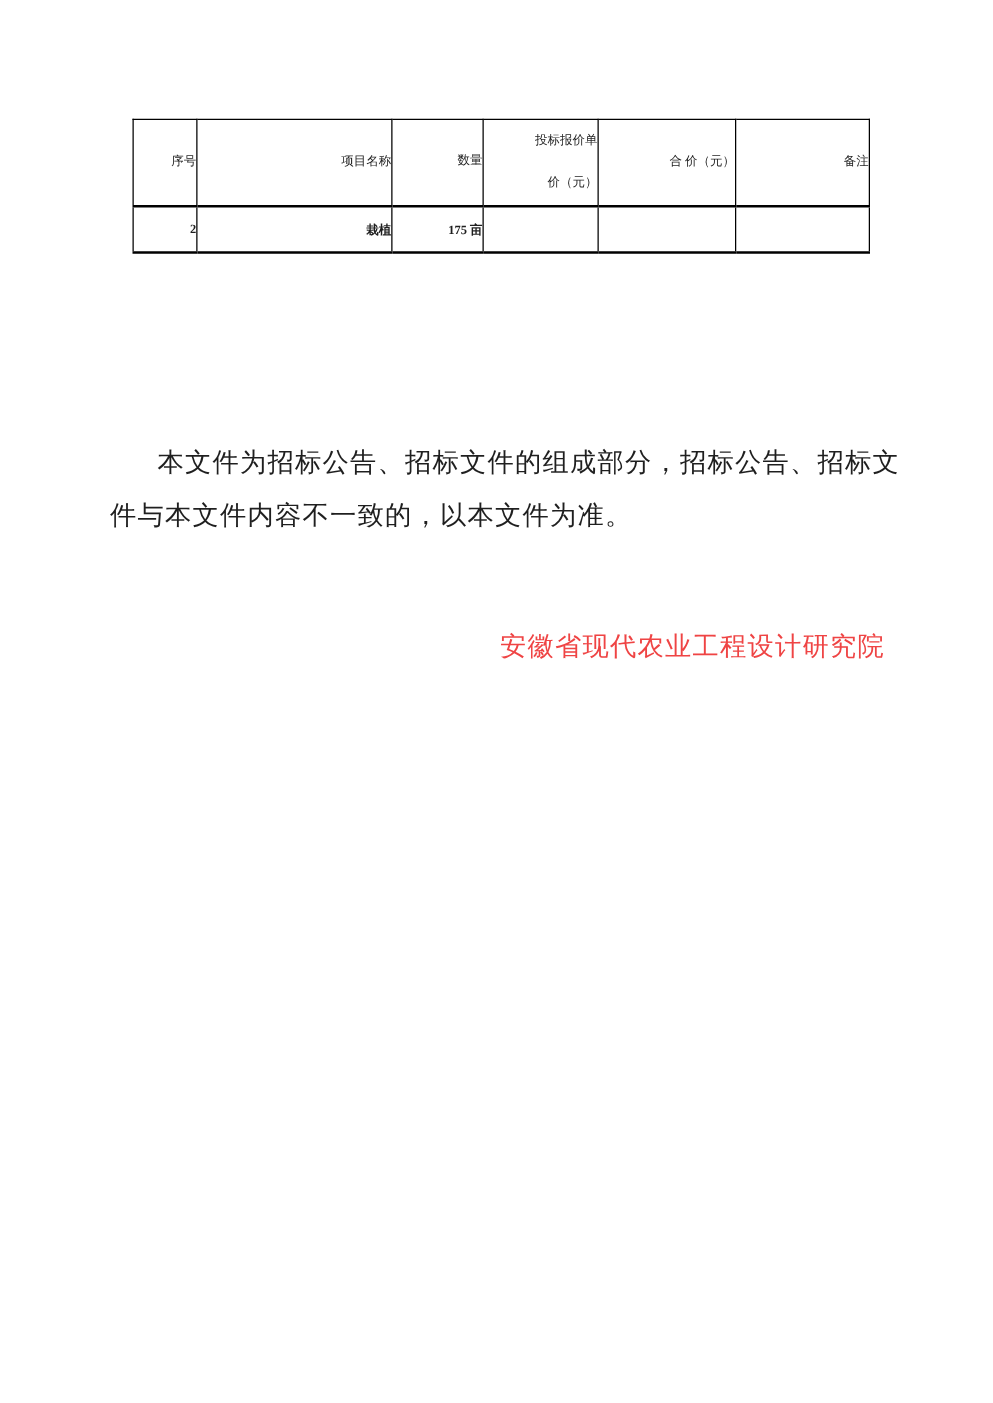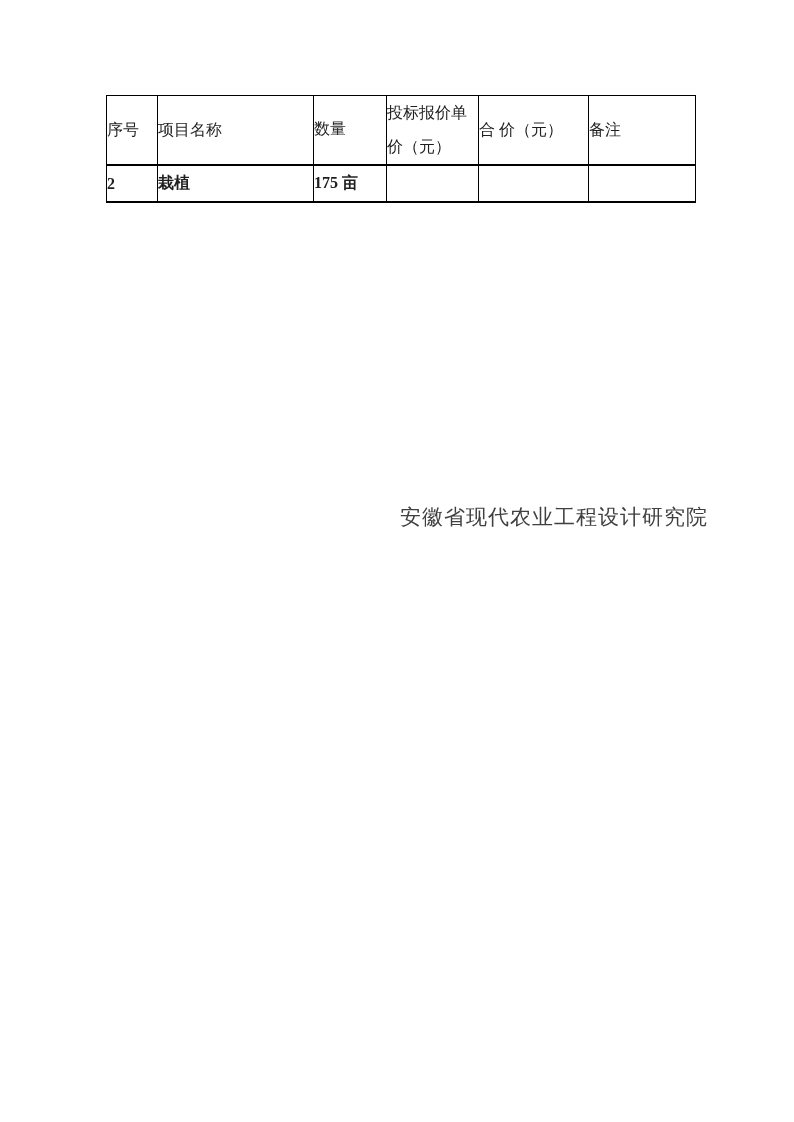--- a/index.html
+++ b/index.html
@@ -22,23 +22,23 @@
     position: absolute;
     left: 106px;
     top: 95px;
     width: 589px;
     border-collapse: collapse;
     table-layout: fixed;
   }
   table.bid-table th,
   table.bid-table td {
     border: 1px solid #000000;
-    text-align: left;
+    text-align: right;
     vertical-align: middle;
-    font-size: 16px;
+    font-size: 10px;
     font-weight: normal;
     padding: 0;
     overflow: hidden;
     color: #1f1f1f;
   }
   tr.header-row    { height: 68px; }
   tr.section-row   { height: 37px; }
   tr.item-row      { height: 73px; }
 
   tr.header-row th { line-height: 34px; white-space: pre-line; }
@@ -67,21 +67,21 @@
 
   
   .signature {
     position: absolute;
     top: 495px;
     right: 86px;
     text-align: right;
     font-size: 21px;
     line-height: 45px;
     letter-spacing: 1px;
-    color: #404040;
+    color: #ef4444;
   }
 </style>
 </head>
 <body>
 
 <div class="page">
 
   <table class="bid-table">
     <colgroup>
       <col style="width:51px">
@@ -105,18 +105,20 @@
         <td>2</td>
         <td>栽植</td>
         <td>175 亩</td>
         <td></td>
         <td></td>
         <td></td>
       </tr>
     </tbody>
   </table>
 
+  <p class="statement">本文件为招标公告、招标文件的组成部分，招标公告、招标文
+件与本文件内容不一致的，以本文件为准。</p>
 
   <div class="signature">
     <div>安徽省现代农业工程设计研究院</div>
   </div>
 
 </div>
 
 </body></html>

